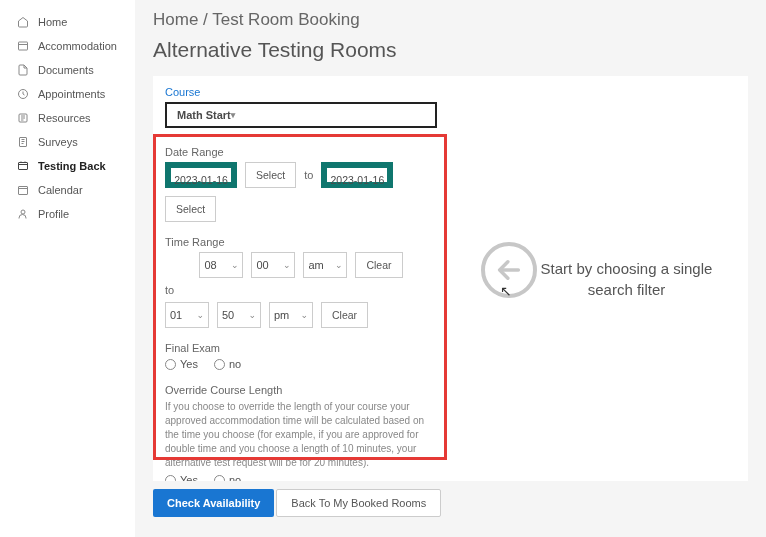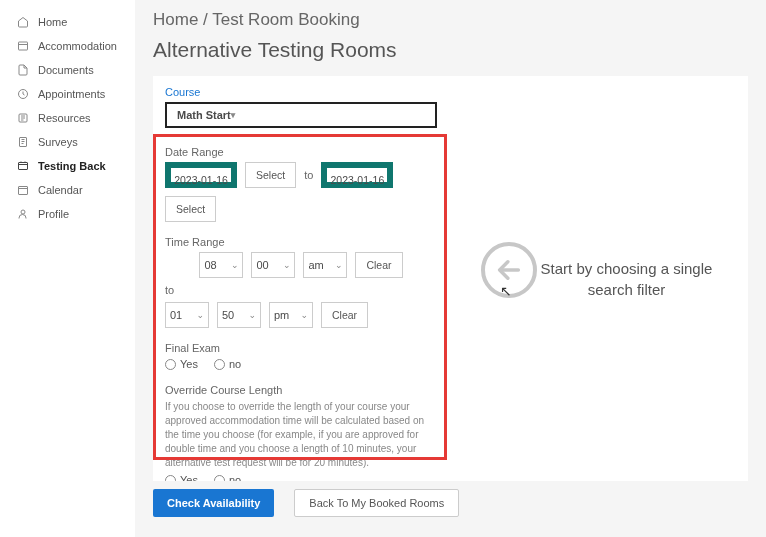--- a/index.html
+++ b/index.html
@@ -104,21 +104,21 @@
     justify-content:center;
     flex-direction:row;
     padding: 20px;
   }
   .arrow-circle {
     width: 56px; height: 56px; border: 4px solid #c7c7c7; border-radius: 50%;
     display:flex; align-items:center; justify-content:center; margin-bottom: 18px;
   }
   .arrow-circle svg { color:#c7c7c7; }
   .right-msg { font-size: 15px; color:#555; text-align:center; line-height:1.4; max-width: 180px;}
-  .wrap-footer { position: relative; top: 8px; display:flex; gap:20px; }
+  .wrap-footer { position: relative; top: 8px; display:flex; gap:2px; }
   .btn-primary {
     background:#1976d2; color:#fff; border:none; height:28px; padding:0 14px;
     font-size:11px; font-weight:600; cursor:pointer; border-radius:2px;
   }
   .btn-secondary {
     background:#fff; color:#555; border:1px solid #ccc; height:28px; padding:0 14px;
     font-size:11px; cursor:pointer; border-radius:2px;
   }
   .cursor-ptr { position:absolute; left:365px; top:283px; font-size:14px; color:#333; pointer-events:none;}
 </style>

